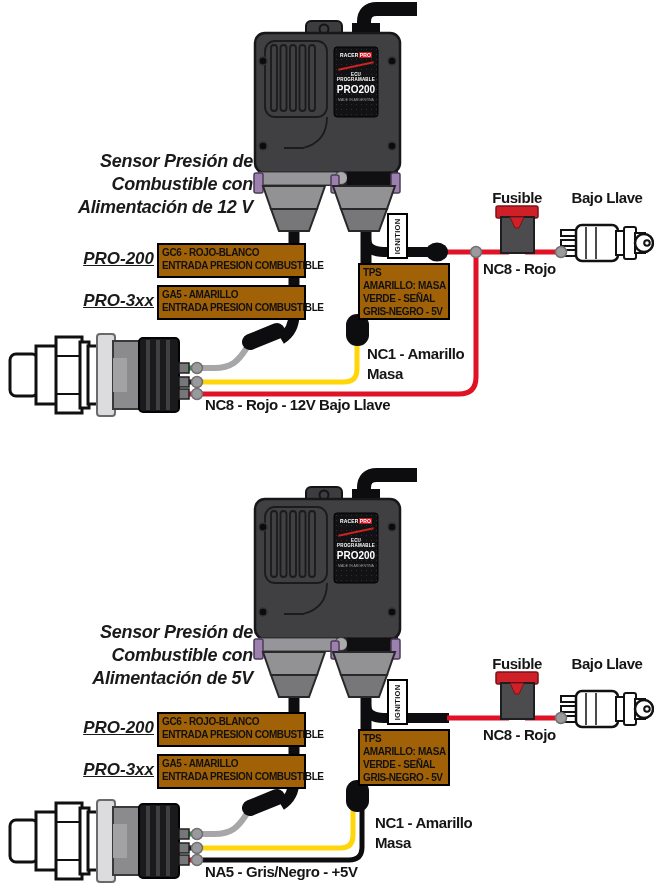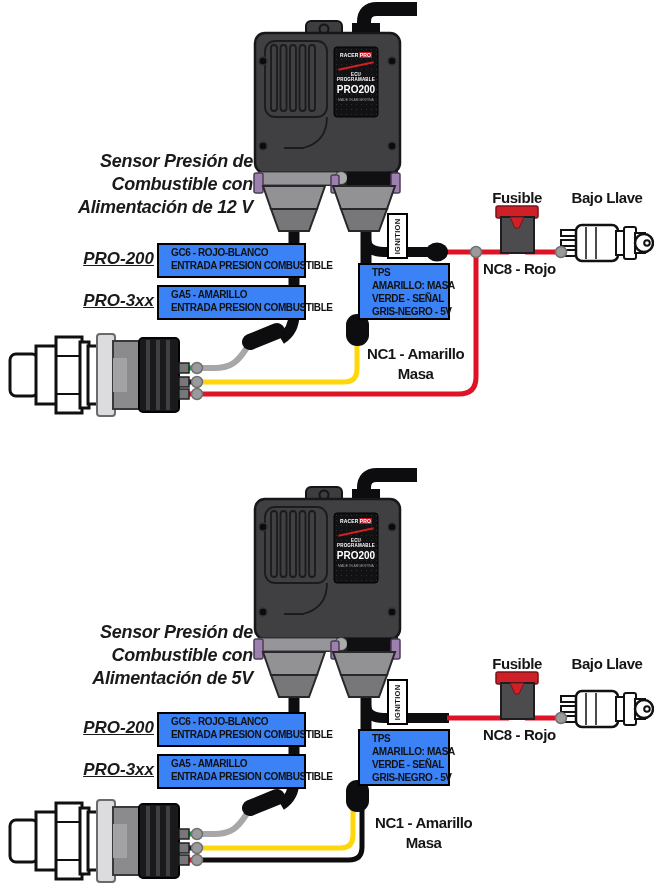--- a/index.html
+++ b/index.html
@@ -5,25 +5,25 @@
   html,body{margin:0;padding:0;background:#fff;}
   #stage{position:relative;width:654px;height:887px;background:#fff;overflow:hidden;
          font-family:"Liberation Sans",sans-serif;}
   #gfx{position:absolute;left:0;top:0;}
   .diagram{position:absolute;left:0;width:654px;height:466px;}
   .abs{position:absolute;}
   .title{font:italic bold 18px/1.27 "Liberation Sans",sans-serif;letter-spacing:-.3px;
          color:#1a1a1a;white-space:pre-line;text-align:right;}
   .pro-tag{font:italic bold 17px "Liberation Sans",sans-serif;color:#1a1a1a;
            width:96px;text-align:right;text-decoration:underline;}
-  .wbox{background:#3b82f6;border:2px solid #000;box-sizing:border-box;
+  .wbox{background:#a16207;border:2px solid #000;box-sizing:border-box;
         font:bold 10px/1.3 "Liberation Sans",sans-serif;letter-spacing:-.4px;
-        color:#111;padding:1px 12px;white-space:nowrap;}
+        color:#111;padding:1px 3px;white-space:nowrap;}
   .wire-label{font:bold 15px "Liberation Sans",sans-serif;letter-spacing:-.4px;color:#151515;
-              white-space:pre-line;line-height:1.35;text-align:center;}
+              white-space:pre-line;line-height:1.35;}
   .ign-box{background:#fff;border:2px solid #000;box-sizing:border-box;width:21px;height:46px;
            display:flex;align-items:center;justify-content:center;}
   .ign-box span{display:block;transform:rotate(-90deg);font:bold 7.5px "Liberation Sans",sans-serif;
                 letter-spacing:.3px;white-space:nowrap;color:#111;}
   .sticker{width:44px;height:70px;box-sizing:border-box;text-align:center;color:#fff;
            padding-top:5px;
            background-image:radial-gradient(#2e2e30 .8px, transparent .9px);
            background-size:5px 5px;}
   .sticker .brand{font:bold 5px "Liberation Sans",sans-serif;letter-spacing:.2px;}
   .sticker .brand .b2{background:#c41420;padding:0 1px;}
@@ -169,20 +169,21 @@
     <div class="abs wbox" style="left:157px;top:285px;width:149px;height:35px;"><span>GA5 - AMARILLO</span><br><span>ENTRADA PRESION COMBUSTIBLE</span></div>
     <div class="abs wbox" style="left:358px;top:263px;width:92px;height:57px;"><span>TPS</span><br><span>AMARILLO: MASA</span><br><span>VERDE - SEÑAL</span><br><span>GRIS-NEGRO - 5V</span></div>
     <div class="abs ign-box" style="left:387px;top:213px;">
         <span>IGNITION</span>
       </div>
     <div class="abs wire-label" style="left:478px;top:188px;width:78px;text-align:center;">Fusible</div>
     <div class="abs wire-label" style="left:562px;top:188px;width:90px;text-align:center;">Bajo Llave</div>
     <div class="abs wire-label" style="left:483px;top:259px;">NC8 - Rojo</div>
     <div class="abs wire-label" style="left:367px;top:344px;">NC1 - Amarillo
 Masa</div>
+    <div class="abs wire-label" style="left:205px;top:395px;">NC8 - Rojo - 12V Bajo Llave</div>
     <div class="abs sticker" style="left:334px;top:47px;">
       <div class="brand"><span>RACER</span><span class="b2">PRO</span></div>
       <div class="stripe"></div>
       <div class="tiny">ECU</div>
       <div class="tiny">PROGRAMABLE</div>
       <div class="model">PRO200</div>
       <div class="origin">MADE IN ARGENTINA</div>
     </div>
   </div>
 
@@ -196,20 +197,21 @@
     <div class="abs wbox" style="left:157px;top:288px;width:149px;height:35px;"><span>GA5 - AMARILLO</span><br><span>ENTRADA PRESION COMBUSTIBLE</span></div>
     <div class="abs wbox" style="left:358px;top:263px;width:92px;height:57px;"><span>TPS</span><br><span>AMARILLO: MASA</span><br><span>VERDE - SEÑAL</span><br><span>GRIS-NEGRO - 5V</span></div>
     <div class="abs ign-box" style="left:387px;top:213px;">
         <span>IGNITION</span>
       </div>
     <div class="abs wire-label" style="left:478px;top:188px;width:78px;text-align:center;">Fusible</div>
     <div class="abs wire-label" style="left:562px;top:188px;width:90px;text-align:center;">Bajo Llave</div>
     <div class="abs wire-label" style="left:483px;top:259px;">NC8 - Rojo</div>
     <div class="abs wire-label" style="left:375px;top:347px;">NC1 - Amarillo
 Masa</div>
+    <div class="abs wire-label" style="left:205px;top:396px;">NA5 - Gris/Negro - +5V</div>
     <div class="abs sticker" style="left:334px;top:47px;">
       <div class="brand"><span>RACER</span><span class="b2">PRO</span></div>
       <div class="stripe"></div>
       <div class="tiny">ECU</div>
       <div class="tiny">PROGRAMABLE</div>
       <div class="model">PRO200</div>
       <div class="origin">MADE IN ARGENTINA</div>
     </div>
   </div>
 

